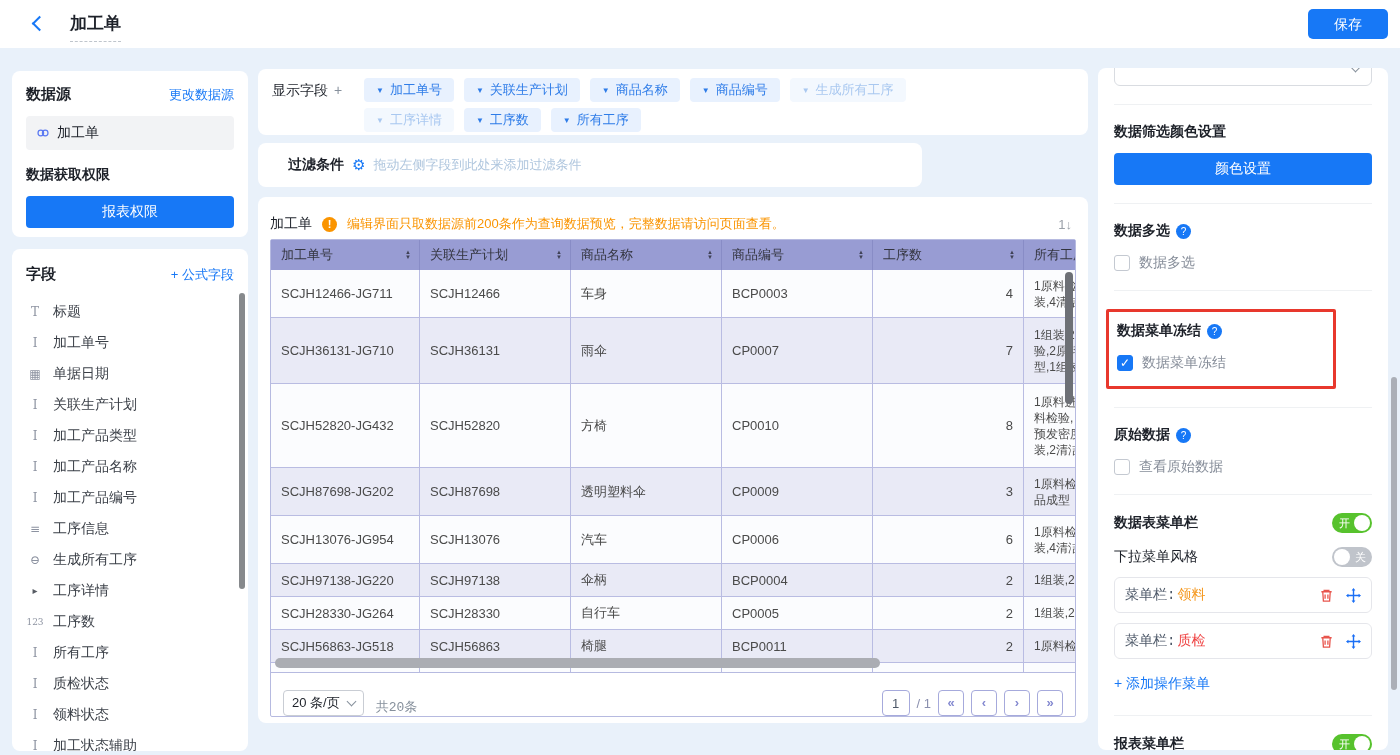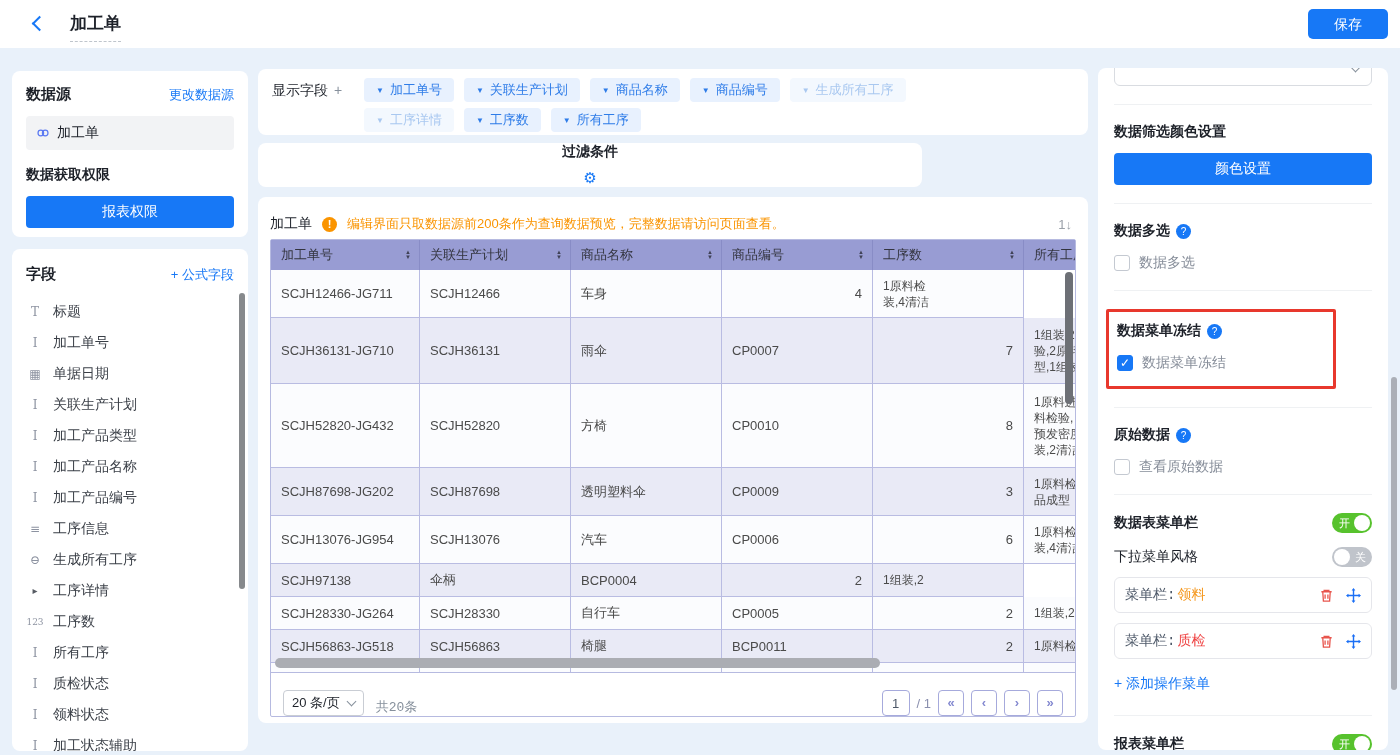--- a/index.html
+++ b/index.html
@@ -44,21 +44,21 @@
   .df-grid { display:flex; }
   .df-label { width:92px; font-size:14px; color:#1D2129; padding-top:4px; }
   .df-label .plus { color:#86909C; margin-left:6px; cursor:pointer; }
   .chip-rows { flex:1; }
   .chip-row { display:flex; gap:10px; margin-bottom:6px; }
   .chip { height:24px; border-radius:4px; background:#E8F1FE; color:#2E7CE8; font-size:13px;
     display:flex; align-items:center; padding:0 12px; gap:6px; cursor:pointer; white-space:nowrap; }
   .chip .caret { font-size:8px; }
   .chip.disabled { background:#F3F8FE; color:#A9C8F0; }
 
-  .filter-card { left:258px; top:134px; width:664px; height:44px; padding:0 30px; display:flex; align-items:center; gap:8px;flex-direction:column; }
+  .filter-card { left:258px; top:134px; width:664px; height:44px; padding:0 30px; display:flex; align-items:center; gap:8px; }
   .filter-label { font-size:14px; font-weight:700; }
   .gear { color:#1778F6; font-size:15px; cursor:pointer; }
   .filter-ph { color:#AFC6DE; font-size:13px; }
 
   .table-card { left:258px; top:188px; width:830px; height:526px; padding:12px; }
   .tbl-title-row { height:30px; display:flex; align-items:center; gap:10px; }
   .tbl-title { font-size:14px; color:#1D2129; }
   .warn-ico { width:15px; height:15px; border-radius:50%; background:#FA9400; color:#fff;
     font-size:11px; font-weight:700; text-align:center; line-height:15px; flex:none; }
   .warn-text { color:#FA9400; font-size:13px; flex:1; }
@@ -323,20 +323,21 @@
               </span>
             </div>
           <div class="th">
               <span>所有工序</span>
             </div>
         </div>
         <div class="trow plain r48">
           <div class="td">SCJH12466-JG711</div>
             <div class="td">SCJH12466</div>
             <div class="td">车身</div>
+            <div class="td">BCP0003</div>
             <div class="td num">4</div>
             <div class="td proc">1原料检
 装,4清洁</div>
         </div>
         <div class="trow alt r66">
           <div class="td">SCJH36131-JG710</div>
             <div class="td">SCJH36131</div>
             <div class="td">雨伞</div>
             <div class="td">CP0007</div>
             <div class="td num">7</div>
@@ -367,20 +368,21 @@
         <div class="trow plain r48">
           <div class="td">SCJH13076-JG954</div>
             <div class="td">SCJH13076</div>
             <div class="td">汽车</div>
             <div class="td">CP0006</div>
             <div class="td num">6</div>
             <div class="td proc">1原料检
 装,4清洁</div>
         </div>
         <div class="trow alt r33">
+          <div class="td">SCJH97138-JG220</div>
             <div class="td">SCJH97138</div>
             <div class="td">伞柄</div>
             <div class="td">BCP0004</div>
             <div class="td num">2</div>
             <div class="td proc">1组装,2</div>
         </div>
         <div class="trow plain r33">
           <div class="td">SCJH28330-JG264</div>
             <div class="td">SCJH28330</div>
             <div class="td">自行车</div>

